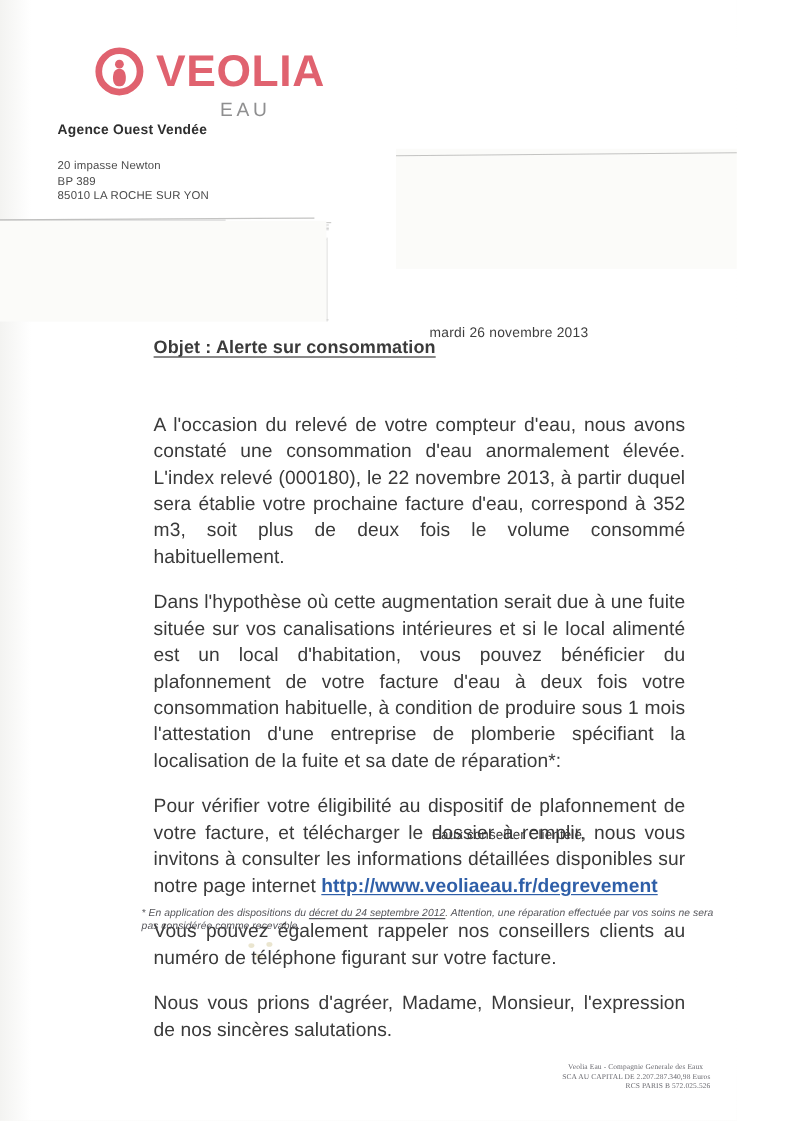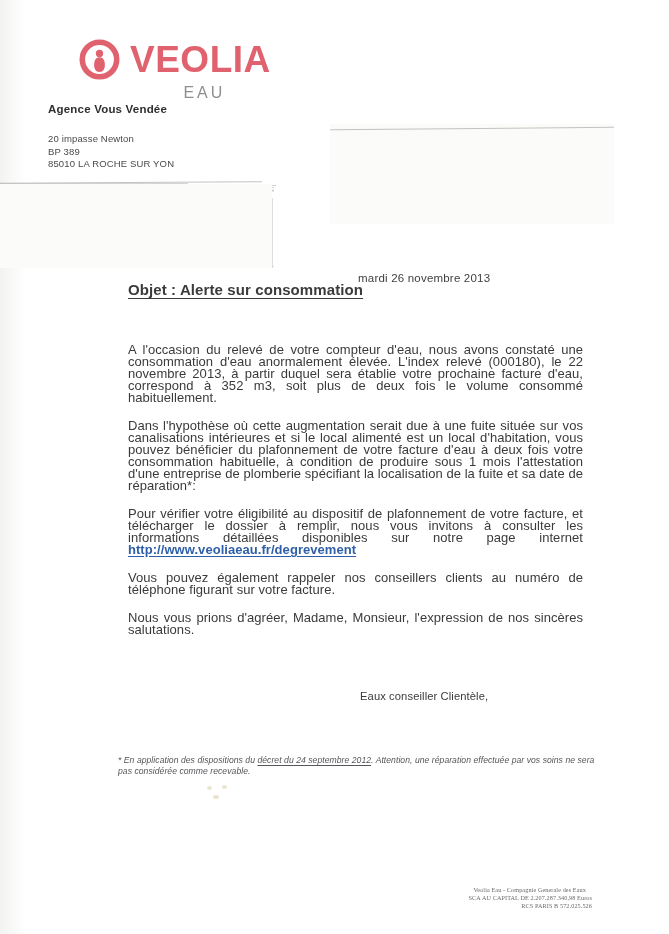--- a/index.html
+++ b/index.html
@@ -137,25 +137,25 @@
     top: 344px;
     width: 455px;
   }
   .salutation {
     font-size: 11.3px;
     color: #3a3a3a;
     margin-bottom: 22px;
     letter-spacing: .1px;
   }
   .para {
-    font-size: 13px;
-    line-height: 12px;
+    font-size: 16px;
+    line-height: 22px;
     color: #3a3a3a;
     text-align: justify;
-    margin: 0 0 16px 0;
+    margin: 0 12px 16px 0;
     letter-spacing: .05px;
   }
   .link {
     color: #2f5fa8;
     font-weight: bold;
     text-decoration: underline;
     text-underline-offset: 2px;
   }
 
   .signoff {
@@ -236,21 +236,21 @@
       <svg class="logo-mark" viewBox="0 0 100 100">
         <circle cx="50" cy="50" r="40" fill="none" stroke="#e0626f" stroke-width="13"></circle>
         <circle cx="50" cy="36" r="8.5" fill="#e0626f"></circle>
         <path d="M50 45 C40 45 36 56 38 68 C40 76 44 79 50 79 C56 79 60 76 62 68 C64 56 60 45 50 45 Z" fill="#e0626f"></path>
       </svg>
       <span class="logo-word">VEOLIA</span>
     </div>
     <div class="logo-sub">EAU</div>
   </div>
 
-  <div class="agency">Agence Vous Vendée</div>
+  <div class="agency">Agence Ouest Vendée</div>
   <div class="sender-address">
     <div>20 impasse Newton</div>
     <div>BP 389</div>
     <div>85010 LA ROCHE SUR YON</div>
   </div>
 
   <div class="subject">Objet : Alerte sur consommation</div>
   <div class="letter-date">mardi 26 novembre 2013</div>
 
   <div class="body-wrap">

